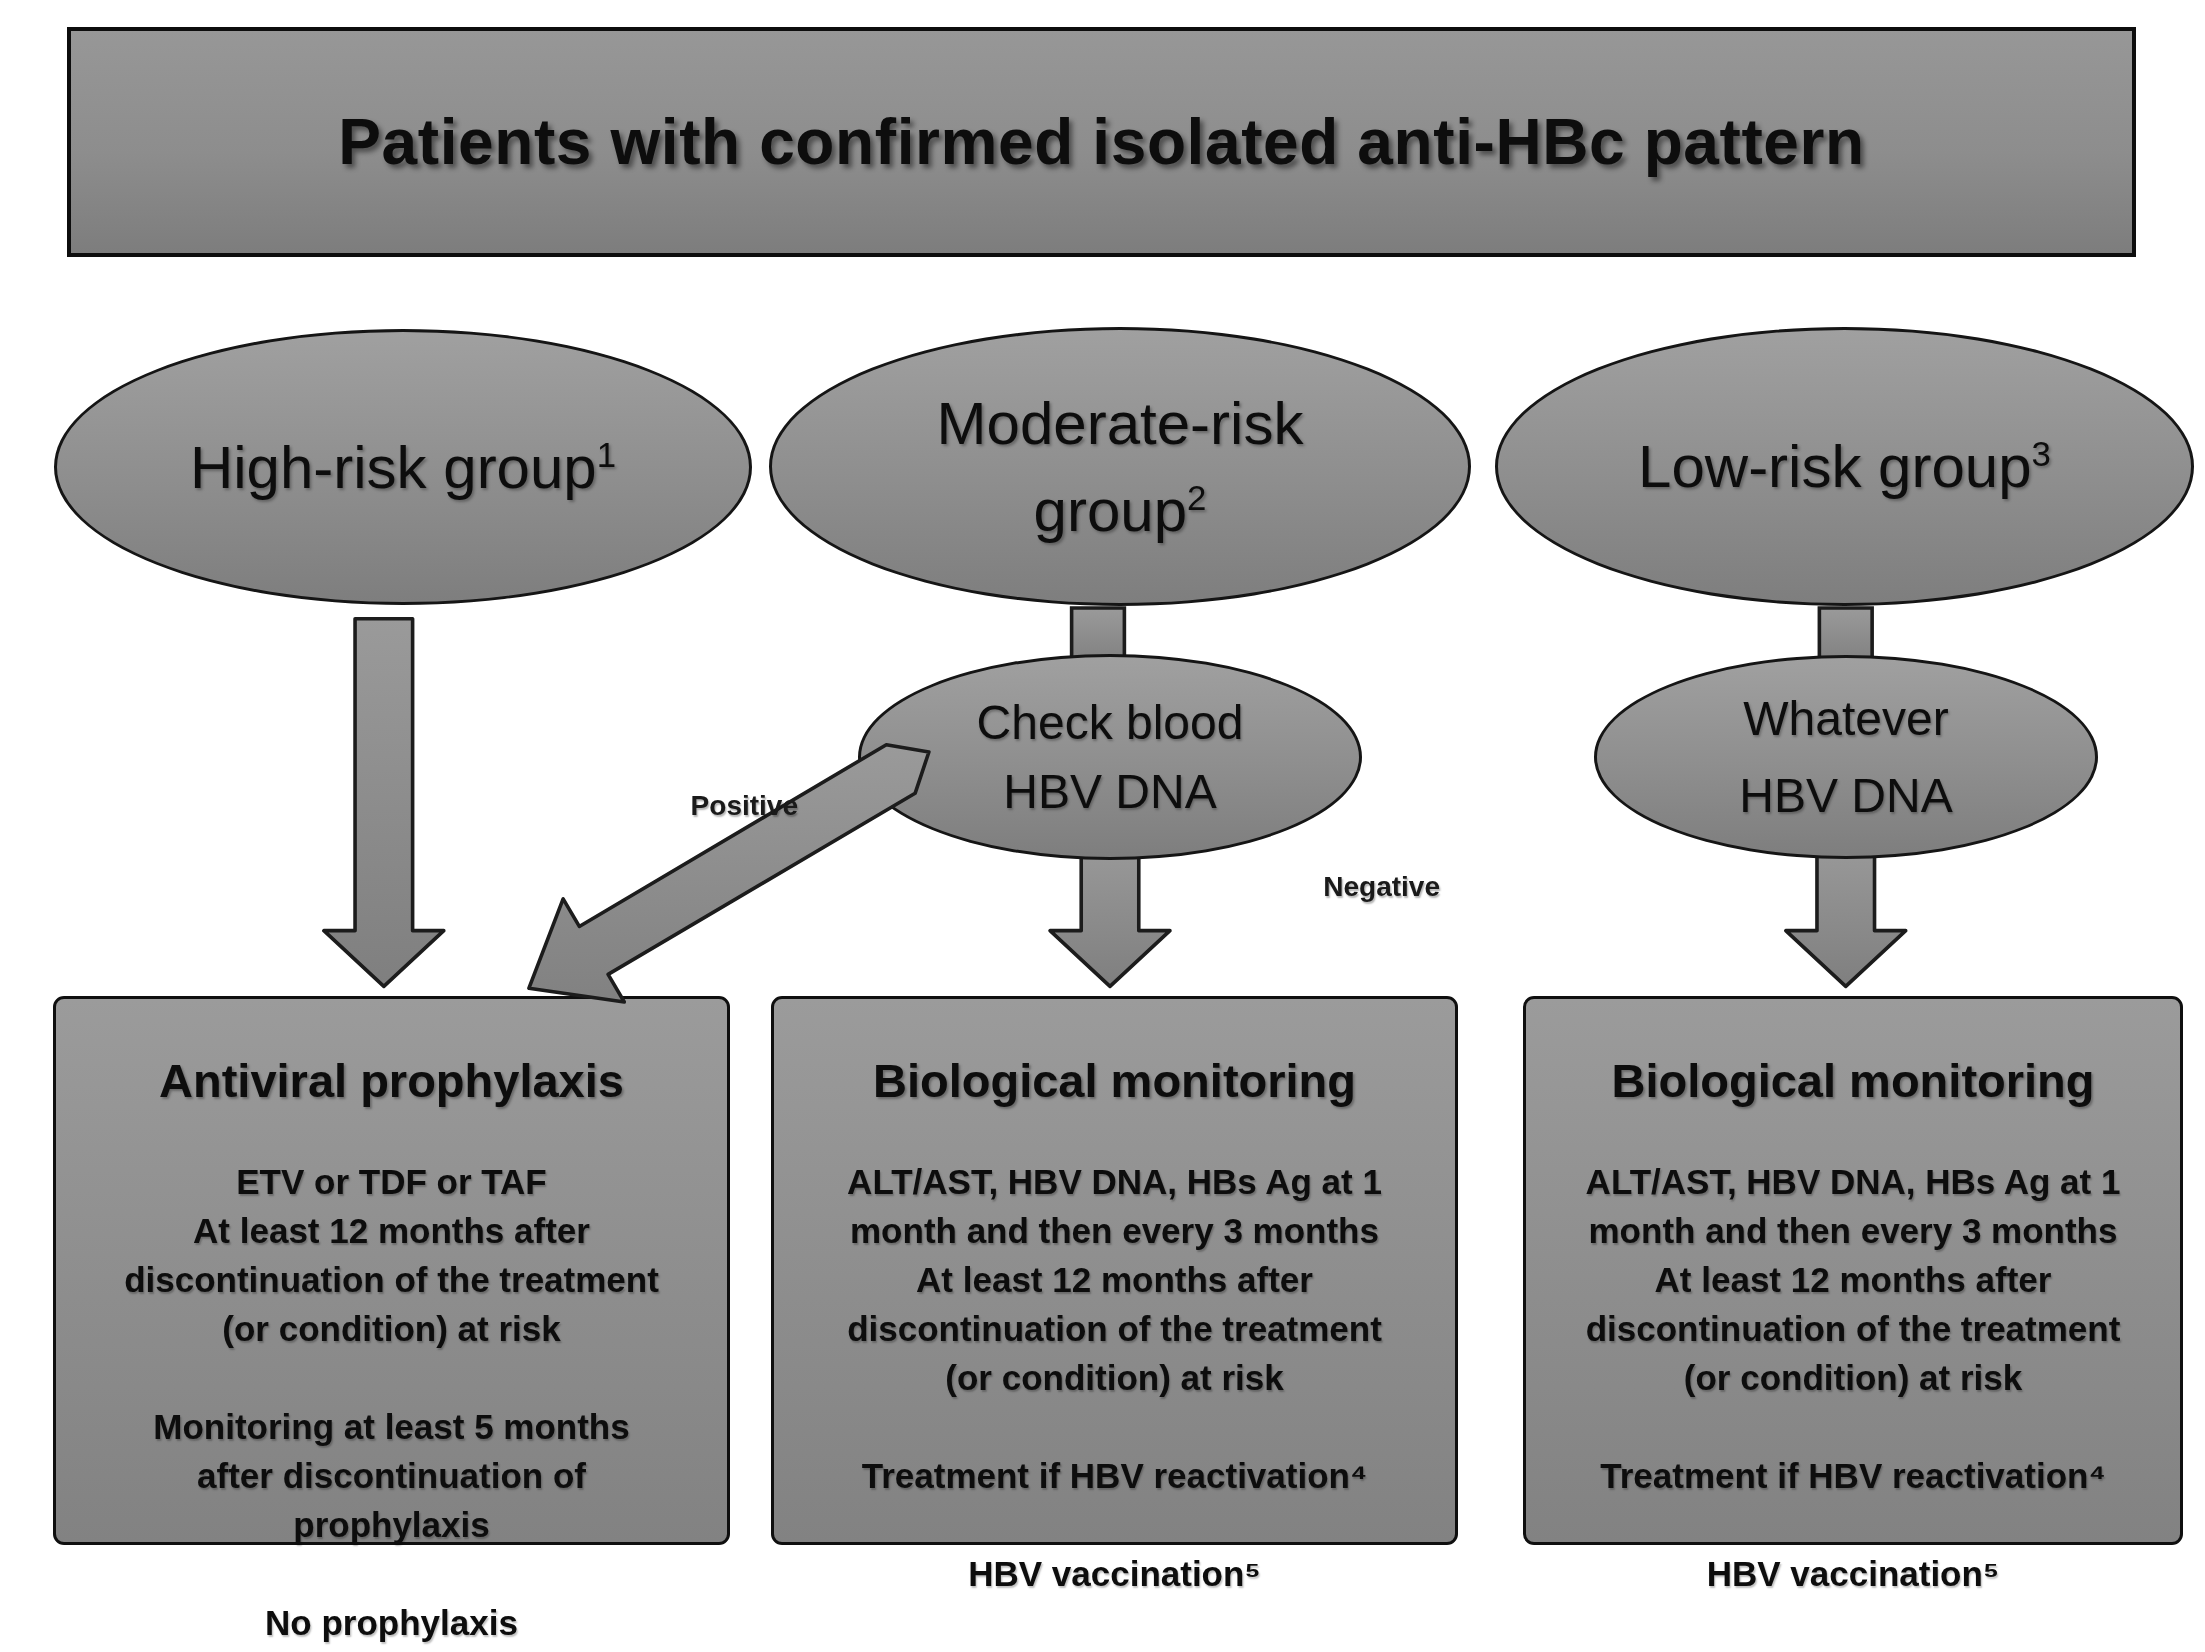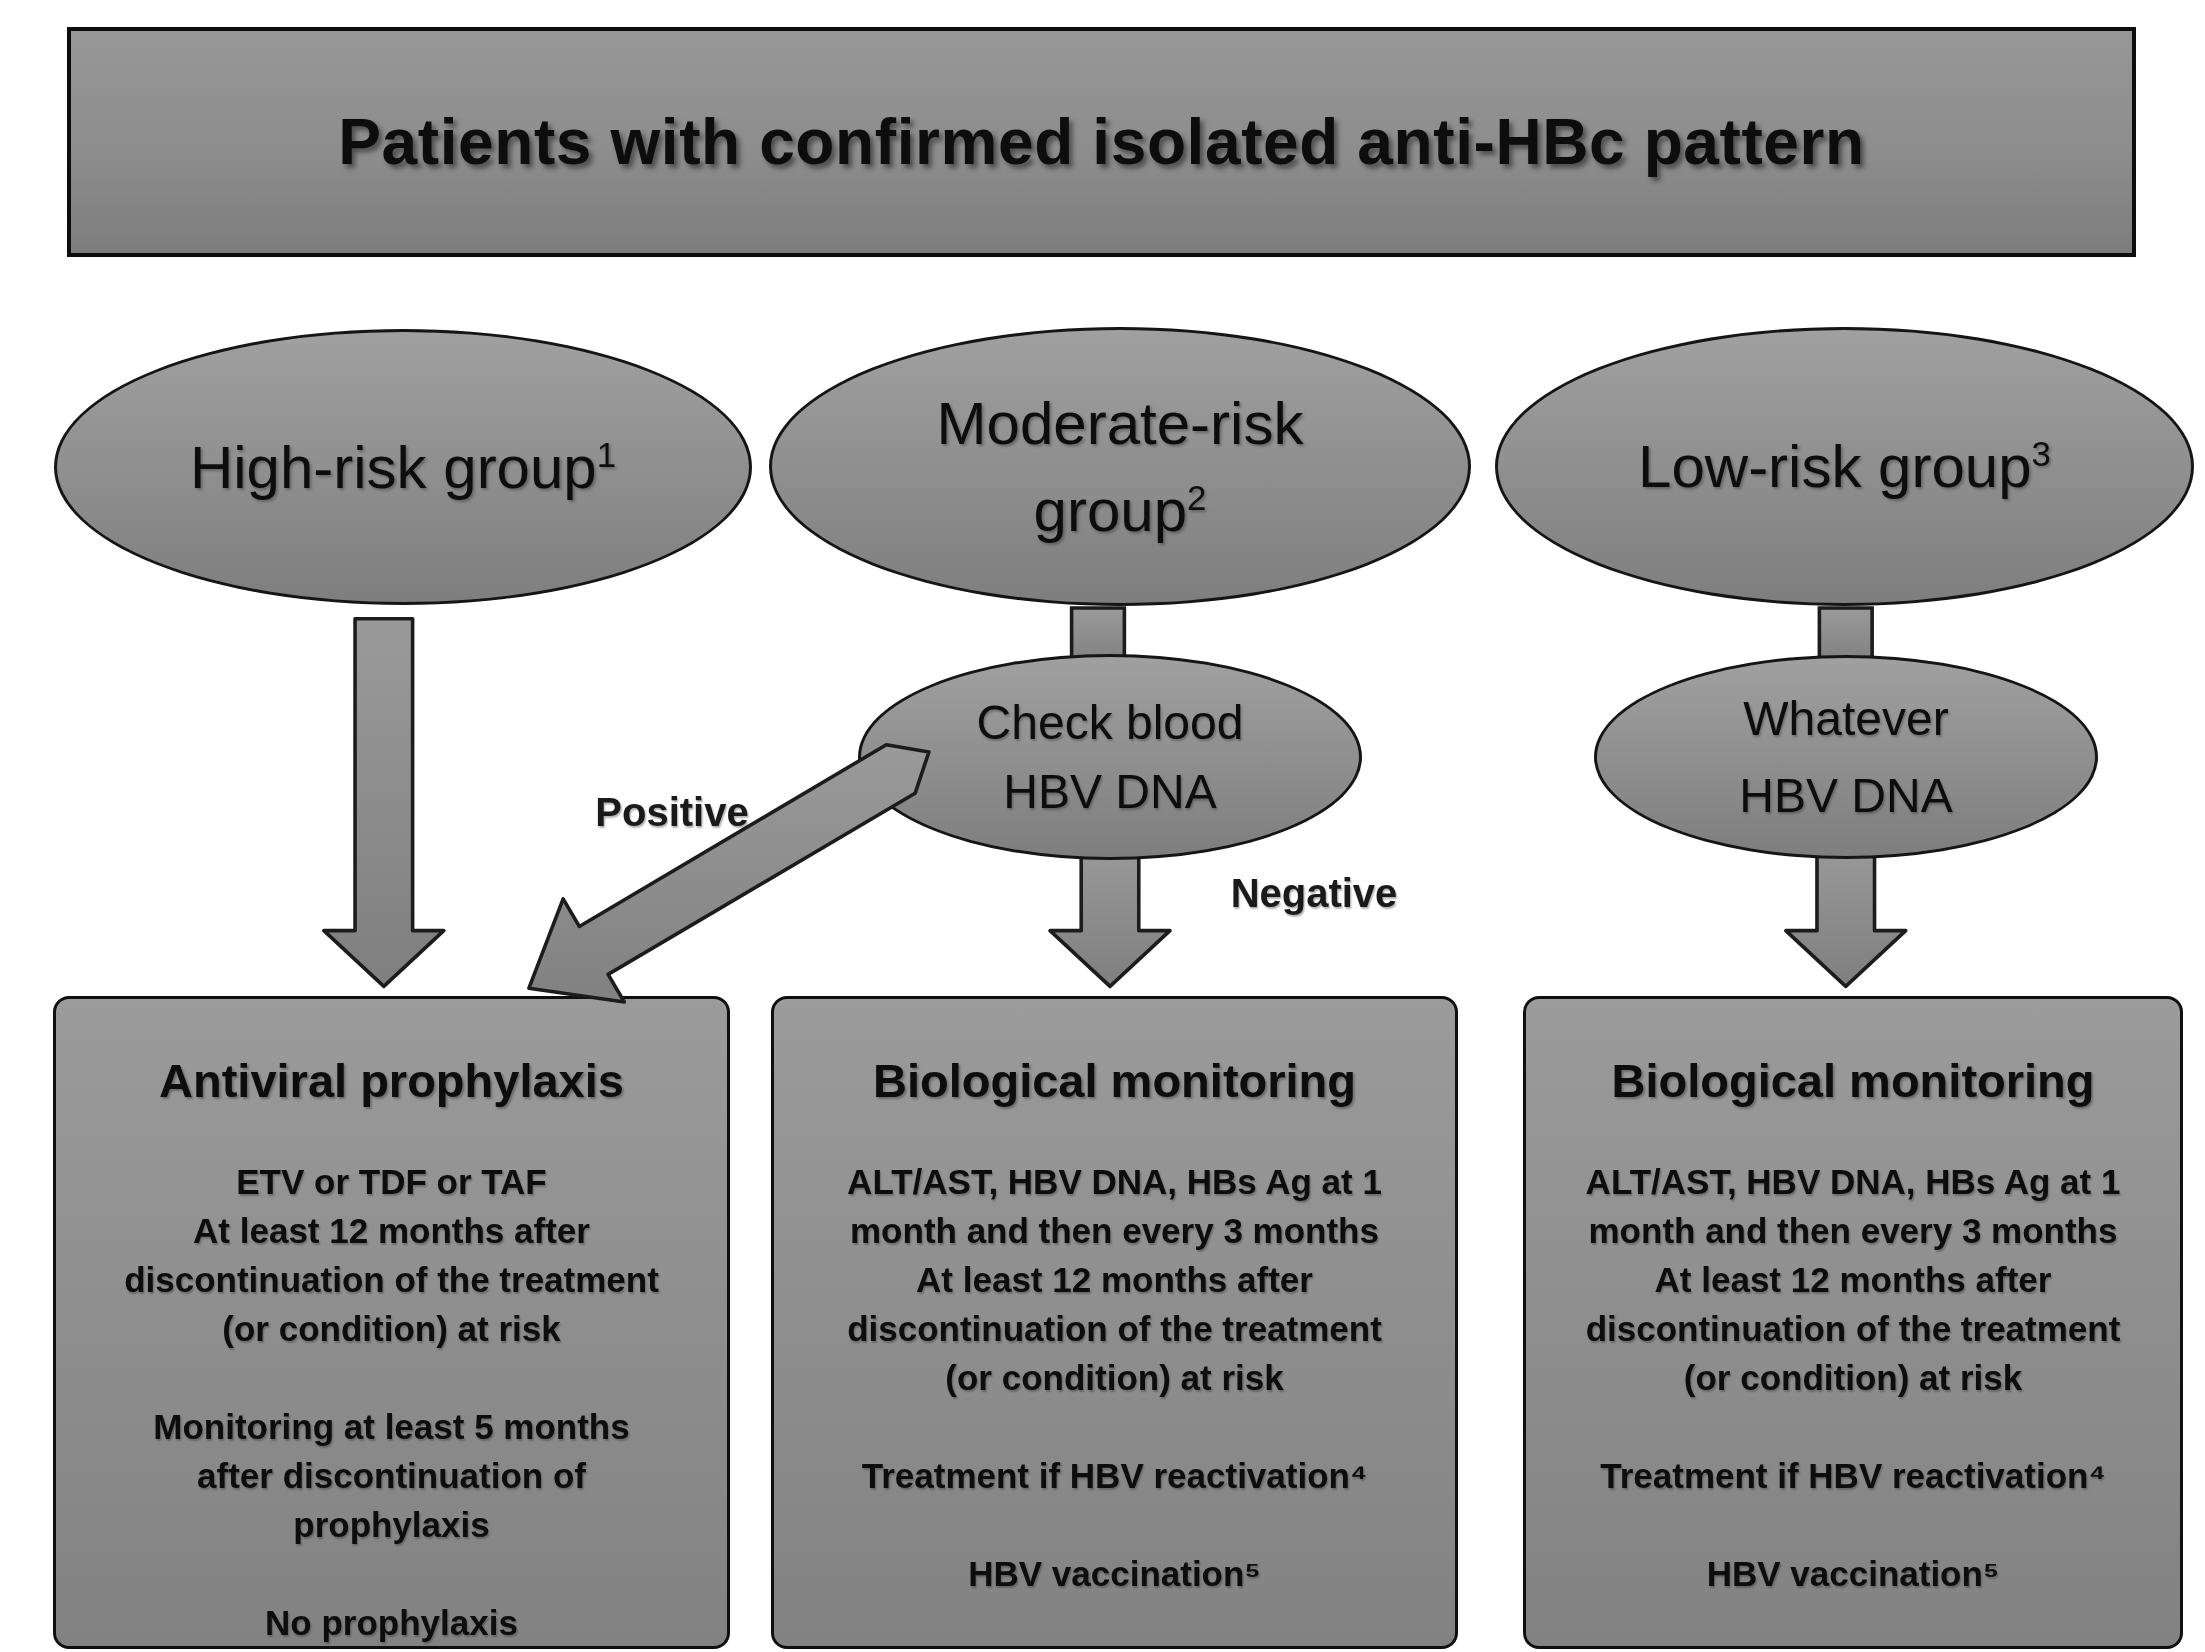--- a/index.html
+++ b/index.html
@@ -31,29 +31,29 @@
            text-shadow:1.2px 1.8px 2.4px rgba(0,0,0,0.28);}
   sup{font-size:0.58em;}
 
   .el-high{left:54px;top:329px;width:698px;height:276px;}
   .el-moderate{left:769px;top:327px;width:702px;height:279px;}
   .el-low{left:1495px;top:327px;width:699px;height:279px;}
   .el-check{left:858px;top:654px;width:504px;height:206px;}
   .el-whatever{left:1594px;top:655px;width:504px;height:204px;gap:8px;}
 
   
-  .branch-label{position:absolute;width:252px;text-align:center;
-          font-size:40px;font-weight:600;color:#1a1a1a;z-index:4;
+  .branch-label{position:absolute;width:252px;text-align:right;
+          font-size:28px;font-weight:600;color:#1a1a1a;z-index:4;
           text-shadow:1.2px 1.8px 1.8px rgba(0,0,0,0.3);}
   .lbl-positive{left:546px;top:790px;}
   .lbl-negative{left:1188px;top:871px;}
 
   
-  .outcome{position:absolute;top:996px;height:653px;box-sizing:border-box;
-           border:3.6px solid #0f0f0f;border-radius:16px;
+  .outcome{position:absolute;top:996px;height:549px;box-sizing:border-box;
+           border:3.6px solid #0f0f0f;border-radius:11px;
            background:linear-gradient(180deg,#9b9b9b 0%,#8d8d8d 55%,#828282 100%);
            display:flex;flex-direction:column;align-items:center;
            text-align:center;padding:54px 24px 0 24px;z-index:2;}
   .box-1{left:53px;width:677px;}
   .box-2{left:771px;width:687px;}
   .box-3{left:1523px;width:660px;}
   .outcome .title{font-size:47px;font-weight:700;margin-bottom:49px;
            text-shadow:1.8px 2.4px 2.4px rgba(0,0,0,0.3);}
   .outcome .para{font-size:35px;font-weight:700;line-height:1.4;
            white-space:pre-line;margin-bottom:49px;

